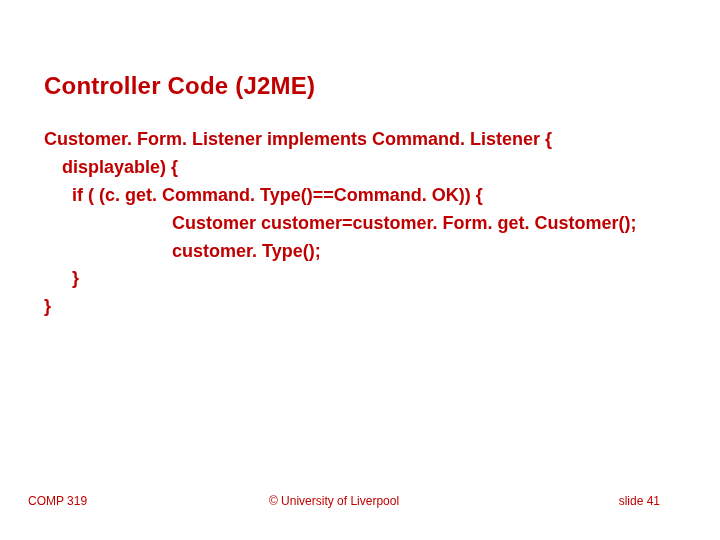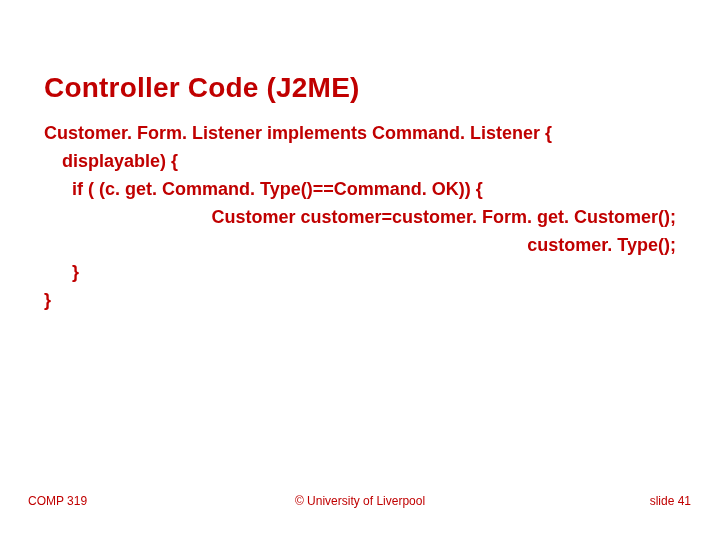--- a/index.html
+++ b/index.html
@@ -5,56 +5,56 @@
   * { margin: 0; padding: 0; box-sizing: border-box; }
   html, body { width: 720px; height: 540px; }
   body {
     background: #ffffff;
     font-family: Arial, Helvetica, sans-serif;
     position: relative;
     padding: 72px 44px 0 44px;
   }
   .title {
     color: #c00000;
-    font-size: 28px;
+    font-size: 24px;
     font-weight: bold;
-    margin-bottom: 16px;
+    margin-bottom: 26px;
     letter-spacing: 0.2px;
   }
   .code-block {
     color: #c00000;
     font-size: 18px;
     font-weight: bold;
     line-height: 1.55;
   }
   .ind1 { padding-left: 14px; }
   .ind1b { padding-left: 18px; }
   .ind2 { padding-left: 28px; }
-  .ind3 { padding-left: 128px; text-align: right; }
+  .ind3 { padding-left: 128px; }
   .footer {
     position: absolute;
     left: 0;
     bottom: 46px;
     width: 720px;
     font-size: 12px;
     color: #c00000;
   }
   .footer-left {
     position: absolute;
     left: 28px;
   }
   .footer-center {
     position: absolute;
     left: 0;
-    width: 720px;
+    width: 668px;
     text-align: center;
   }
   .footer-right {
     position: absolute;
-    right: 29px;
+    right: 60px;
     margin-left: 20px;
   }
 </style>
 </head>
 <body>
 
 <h1 class="title">Controller Code (J2ME)</h1>
 
 <div class="code-block">
   <div>Customer. Form. Listener implements Command. Listener {</div>

